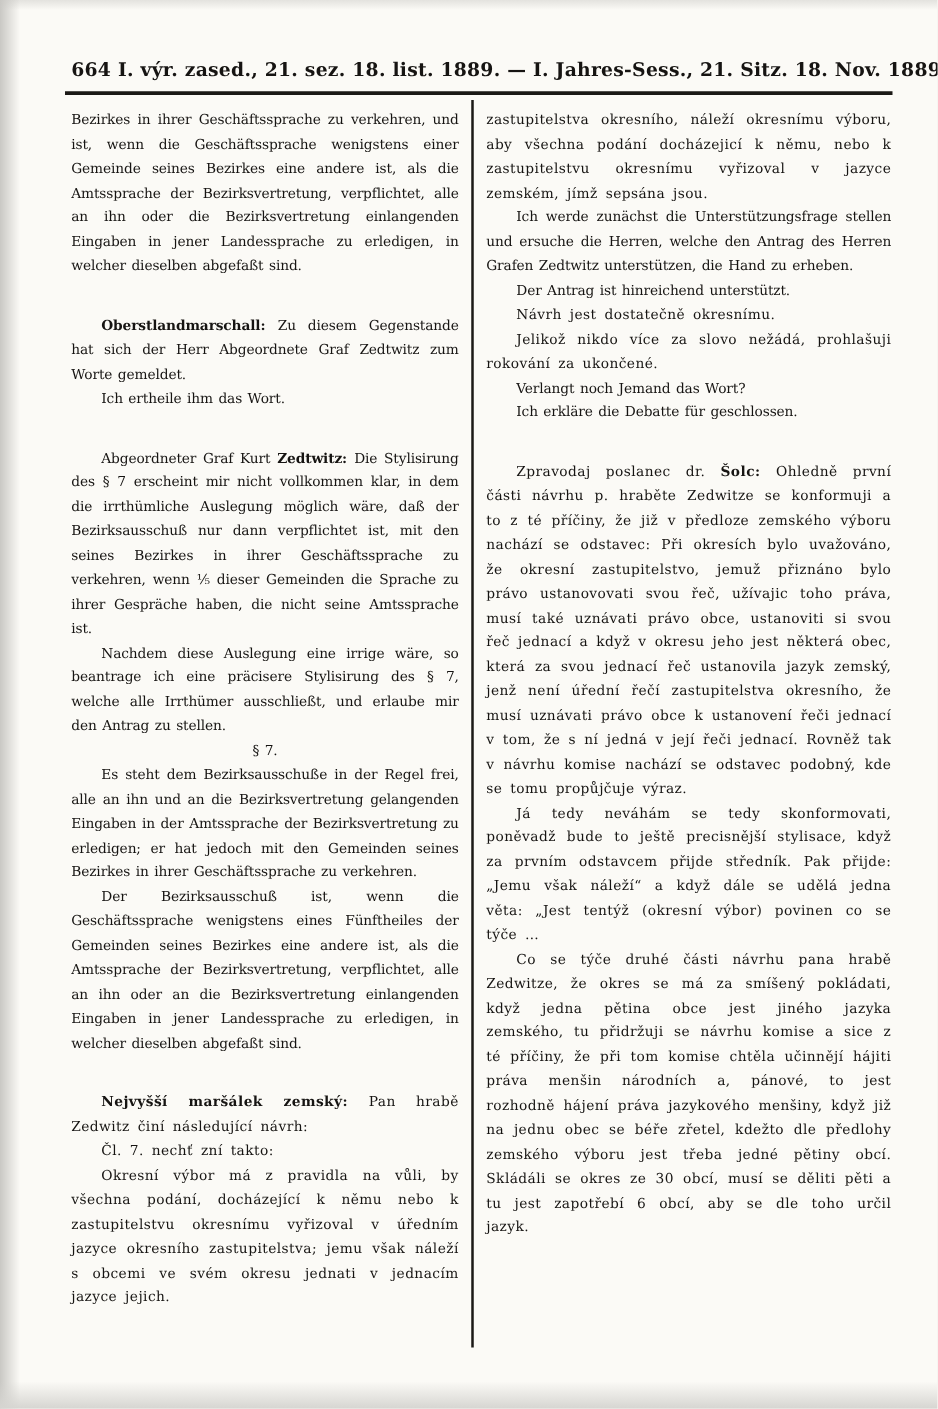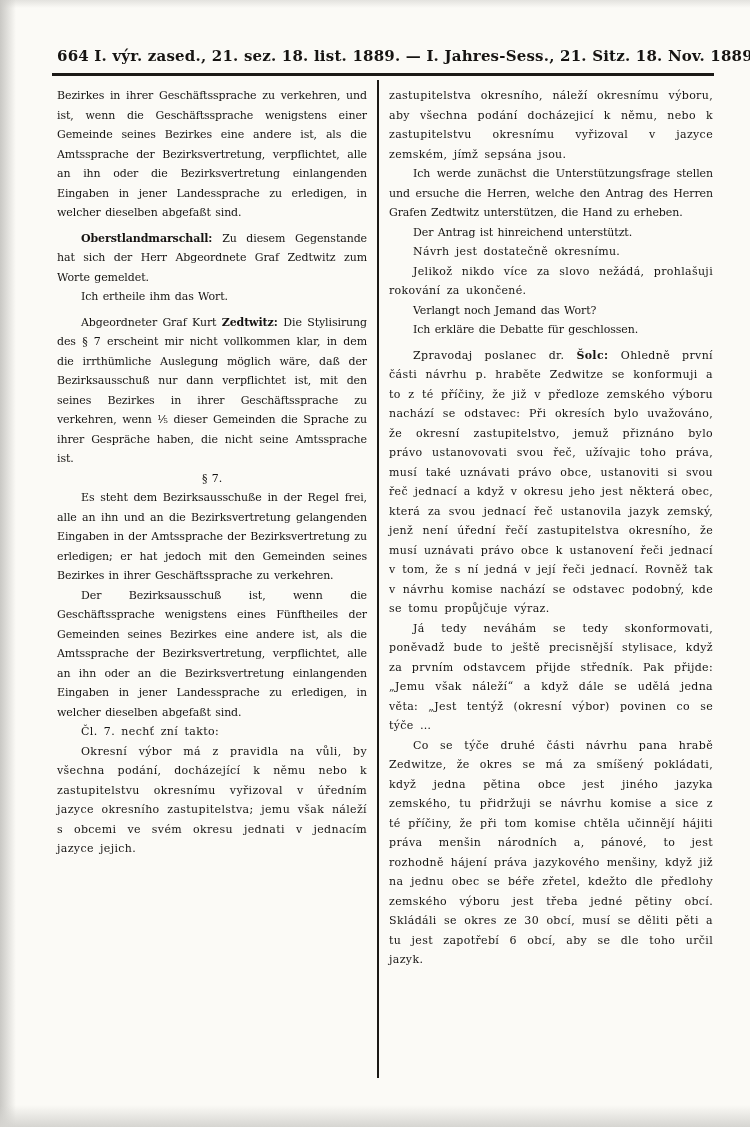--- a/index.html
+++ b/index.html
@@ -50,21 +50,21 @@
   .col-left  { width: 320px; padding-right: 10px; }
   .col-right { width: 336px; padding-left: 12px; }
   p.para {
     margin: 0;
     font-size: 11px;
     line-height: 19.5px;
     text-align: justify;
     text-indent: 24px;
   }
   p.para.noindent { text-indent: 0; }
-  p.para.gap { margin-top: 6px; }
+  p.para.gap { margin-top: 28px; }
   p.para.center { text-align: center; text-indent: 0; }
   
   p.para.de { letter-spacing: -0.1px; word-spacing: 1px; }
   
   p.para.cs { letter-spacing: 0.35px; word-spacing: 2.5px; }
   p.para b { font-weight: bold; }
 </style>
 </head>
 <body>
 
@@ -76,23 +76,25 @@
   <div class="running-head">664 I. výr. zased., 21. sez. 18. list. 1889. — I. Jahres-Sess., 21. Sitz. 18. Nov. 1889.</div>
   <div class="head-rule"></div>
   <div class="column-divider"></div>
 
   <div class="content">
     <div class="col col-left" id="col-left">
         <p class="para de noindent"><span>Bezirkes in ihrer Geschäftssprache zu verkehren, und ist, wenn die Geschäftssprache wenigstens einer Gemeinde seines Bezirkes eine andere ist, als die Amtssprache der Bezirksvertretung, verpflichtet, alle an ihn oder die Bezirksvertretung einlangenden Eingaben in jener Landessprache zu erledigen, in welcher dieselben abgefaßt sind.</span></p>
         <p class="para de gap"><b>Oberstlandmarschall: </b><span>Zu diesem Gegenstande hat sich der Herr Abgeordnete Graf Zedtwitz zum Worte gemeldet.</span></p>
         <p class="para de"><span>Ich ertheile ihm das Wort.</span></p>
         <p class="para de gap"><span>Abgeordneter Graf Kurt </span><b>Zedtwitz: </b><span>Die Stylisirung des § 7 erscheint mir nicht vollkommen klar, in dem die irrthümliche Auslegung möglich wäre, daß der Bezirksausschuß nur dann verpflichtet ist, mit den seines Bezirkes in ihrer Geschäftssprache zu verkehren, wenn ⅕ dieser Gemeinden die Sprache zu ihrer Gespräche haben, die nicht seine Amtssprache ist.</span></p>
+        <p class="para de"><span>Nachdem diese Auslegung eine irrige wäre, so beantrage ich eine präcisere Stylisirung des § 7, welche alle Irrthümer ausschließt, und erlaube mir den Antrag zu stellen.</span></p>
         <p class="para de center"><span>§ 7.</span></p>
         <p class="para de"><span>Es steht dem Bezirksausschuße in der Regel frei, alle an ihn und an die Bezirksvertretung gelangenden Eingaben in der Amtssprache der Bezirksvertretung zu erledigen; er hat jedoch mit den Gemeinden seines Bezirkes in ihrer Geschäftssprache zu verkehren.</span></p>
         <p class="para de"><span>Der Bezirksausschuß ist, wenn die Geschäftssprache wenigstens eines Fünftheiles der Gemeinden seines Bezirkes eine andere ist, als die Amtssprache der Bezirksvertretung, verpflichtet, alle an ihn oder an die Bezirksvertretung einlangenden Eingaben in jener Landessprache zu erledigen, in welcher dieselben abgefaßt sind.</span></p>
+        <p class="para cs gap"><b>Nejvyšší maršálek zemský: </b><span>Pan hrabě Zedwitz činí následující návrh:</span></p>
         <p class="para cs"><span>Čl. 7. nechť zní takto:</span></p>
         <p class="para cs"><span>Okresní výbor má z pravidla na vůli, by všechna podání, docházející k němu nebo k zastupitelstvu okresnímu vyřizoval v úředním jazyce okresního zastupitelstva; jemu však náleží s obcemi ve svém okresu jednati v jednacím jazyce jejich.</span></p>
       </div>
     <div class="col col-right" id="col-right">
         <p class="para cs noindent"><span>zastupitelstva okresního, náleží okresnímu výboru, aby všechna podání docházejicí k němu, nebo k zastupitelstvu okresnímu vyřizoval v jazyce zemském, jímž sepsána jsou.</span></p>
         <p class="para de"><span>Ich werde zunächst die Unterstützungsfrage stellen und ersuche die Herren, welche den Antrag des Herren Grafen Zedtwitz unterstützen, die Hand zu erheben.</span></p>
         <p class="para de"><span>Der Antrag ist hinreichend unterstützt.</span></p>
         <p class="para cs"><span>Návrh jest dostatečně okresnímu.</span></p>
         <p class="para cs"><span>Jelikož nikdo více za slovo nežádá, prohlašuji rokování za ukončené.</span></p>
         <p class="para de"><span>Verlangt noch Jemand das Wort?</span></p>

